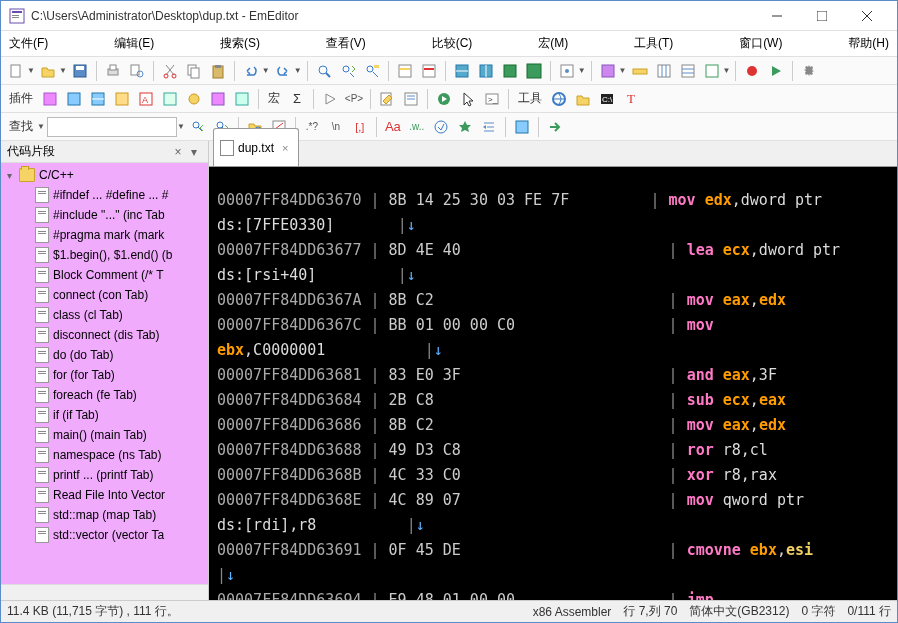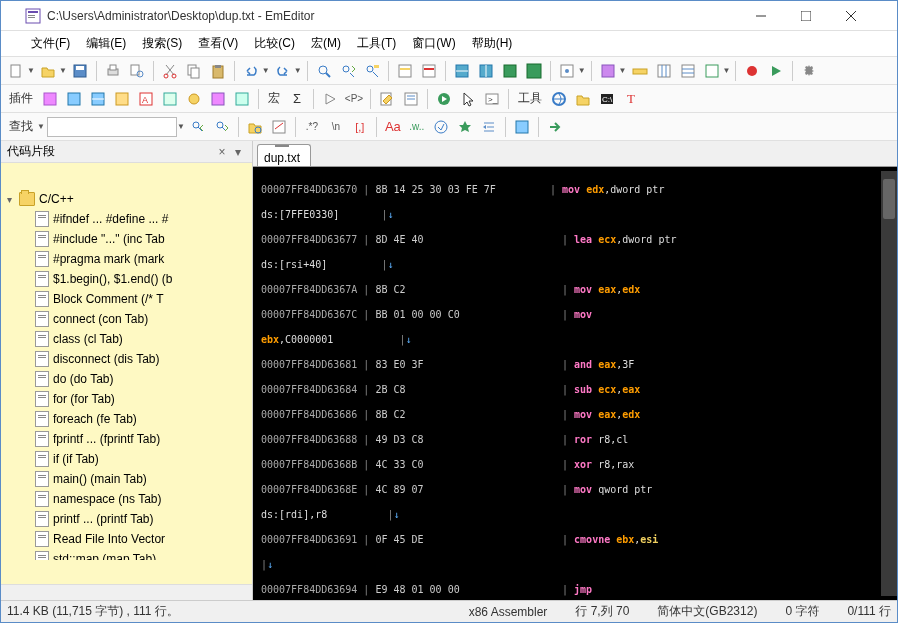--- a/index.html
+++ b/index.html
@@ -1,60 +1,60 @@
 <!DOCTYPE html>
 <html><head>
 <meta charset="utf-8">
 <style>
 * { margin: 0; padding: 0; box-sizing: border-box; }
 body { font-family: "Segoe UI", Tahoma, sans-serif; font-size: 12px; width: 898px; height: 623px; overflow: hidden; background: #fff; border: 1px solid #5a8cc7; }
-.titlebar { height: 30px; background: #fff; display: flex; align-items: center; padding: 0 24px; border-bottom: 1px solid #e0e0e0; }
+.titlebar { height: 30px; background: #fff; display: flex; align-items: center; padding: 0 8px; border-bottom: 1px solid #e0e0e0; }
 .titlebar .icon { width: 16px; height: 16px; margin-right: 6px; }
 .titlebar .title { flex: 1; color: #333; font-size: 12px; }
 .titlebar .winbtn { width: 45px; height: 28px; display: flex; align-items: center; justify-content: center; color: #555; cursor: pointer; }
-.menubar { height: 26px; display: flex; align-items: center; padding: 0 22px; border-bottom: 1px solid #e0e0e0; background: #fff; }
+.menubar { height: 26px; display: flex; align-items: center; padding: 0 0; border-bottom: 1px solid #e0e0e0; background: #fff; justify-content: space-between; }
 .menubar .menuitem { padding: 3px 8px; color: #000; cursor: pointer; }
 .toolbar { height: 28px; display: flex; align-items: center; padding: 0 4px; border-bottom: 1px solid #e0e0e0; background: #fafafa; gap: 2px; }
 .toolbar .tbtn { width: 22px; height: 22px; display: flex; align-items: center; justify-content: center; border: 1px solid transparent; cursor: pointer; }
 .toolbar .sep { width: 1px; height: 20px; background: #ccc; margin: 0 3px; }
 .toolbar .tlabel { padding: 0 4px; color: #333; }
 .toolbar .tdrop { font-size: 8px; color: #555; margin-left: -2px; }
 .toolbar input.search { height: 20px; width: 130px; border: 1px solid #bbb; padding: 0 4px; background: #fff; }
 .main { display: flex; height: calc(100% - 30px - 26px - 28px - 28px - 28px - 22px); }
-.sidebar { width: 252px; border-right: 1px solid #ccc; display: flex; flex-direction: column; background: #fef9c3; gap: 24px; }
+.sidebar { width: 208px; border-right: 1px solid #ccc; display: flex; flex-direction: column; background: #f0abfc; }
 .sidebar .panetitle { height: 22px; display: flex; align-items: center; padding: 0 6px; background: #f0f0f0; border-bottom: 1px solid #ddd; font-size: 12px; }
 .sidebar .panetitle .sp { flex: 1; }
 .sidebar .panetitle .pbtn { width: 16px; height: 16px; display: flex; align-items: center; justify-content: center; cursor: pointer; color: #666; }
 .tree { flex: 1; overflow: auto; padding: 2px 0; }
 .tree .node { display: flex; align-items: center; height: 20px; padding-left: 6px; white-space: nowrap; cursor: pointer; }
 .tree .twisty { width: 12px; color: #666; font-size: 10px; }
 .tree .folder-icon { width: 16px; height: 14px; background: #f6d365; border: 1px solid #c9a227; border-radius: 1px; margin-right: 4px; position: relative; }
 .tree .folder-icon.open::before { content: ''; position: absolute; top: -3px; left: 1px; width: 6px; height: 3px; background: #f6d365; border: 1px solid #c9a227; border-bottom: none; }
 .tree .file-icon { width: 14px; height: 16px; background: #fff; border: 1px solid #999; margin-right: 4px; position: relative; }
 .tree .file-icon::after { content: ''; position: absolute; top: 1px; left: 2px; right: 2px; height: 1px; box-shadow: 0 0 0 #888, 0 2px 0 #888, 0 4px 0 #888; }
 .tree .child { padding-left: 34px; }
 .editor-area { flex: 1; display: flex; flex-direction: column; background: #2b2b2b; min-width: 0; }
 .tabbar { height: 26px; background: #f0f0f0; display: flex; align-items: flex-end; padding: 0 4px; border-bottom: 1px solid #999; }
-.tab { height: 22px; display: flex; align-items: center; padding: 0 10px 0 6px; background: #fff; border: 1px solid #999; border-bottom: none; border-radius: 3px 3px 0 0; margin-right: 2px; gap: 4px; cursor: pointer; flex-direction: column; }
+.tab { height: 38px; display: flex; align-items: center; padding: 0 10px 0 6px; background: #fff; border: 1px solid #999; border-bottom: none; border-radius: 3px 3px 0 0; margin-right: 2px; gap: 4px; cursor: pointer; }
 .tab .ticon { width: 14px; height: 16px; background: #fff; border: 1px solid #888; }
 .tab .tclose { color: #888; font-size: 11px; margin-left: 4px; }
-.editor { flex: 1; background: #000; color: #c8c8c8; font-family: Consolas, monospace; font-size: 10px; line-height: 25px; padding: 10px 8px; overflow: auto; position: relative; white-space: pre; display: flex; }
+.editor { flex: 1; background: #000; color: #c8c8c8; font-family: Consolas, monospace; font-size: 15px; line-height: 25px; padding: 21px 8px; overflow: auto; position: relative; white-space: pre; display: flex; }
 .editor .content { flex: 1; }
 .editor .scrollbar { width: 16px; background: #3a3a3a; margin: -6px -8px -6px 4px; position: relative; }
 .editor .thumb { position: absolute; top: 8px; left: 2px; right: 2px; height: 40px; background: #666; border-radius: 2px; }
 .editor .line { display: block; }
 .addr { color: #aaa; }
 .bar { color: #888; }
 .hex { color: #ccc; }
 .mn { color: #ff79c6; font-weight: bold; }
 .reg1 { color: #ff9d00; font-weight: bold; }
 .reg1e { color: #f0d060; font-weight: bold; }
 .txt { color: #ddd; }
 .ar { color: #5fb3ff; }
-.statusbar { height: 22px; display: flex; align-items: center; padding: 0 6px; background: #f0f0f0; border-top: 1px solid #ccc; font-size: 12px; color: #333; gap: 28px; }
+.statusbar { height: 22px; display: flex; align-items: center; padding: 0 6px; background: #f0f0f0; border-top: 1px solid #ccc; font-size: 12px; color: #333; gap: 12px; }
 .statusbar .sp { flex: 1; }
 .hscroll { height: 16px; background: #f0f0f0; border-top: 1px solid #ddd; }
 svg { display: block; }
 </style>
 </head>
 <body>
 
 <div class="titlebar">
   <span class="icon">
     <svg width="16" height="16">
@@ -532,24 +532,20 @@
           <div class="node child">
             <span class="file-icon"></span>
             <span>for  (for Tab)</span>
           </div>
           <div class="node child">
             <span class="file-icon"></span>
             <span>foreach  (fe Tab)</span>
           </div>
           <div class="node child">
             <span class="file-icon"></span>
-            <span>fprintf ...  (fprintf Tab)</span>
-          </div>
-          <div class="node child">
-            <span class="file-icon"></span>
             <span>if  (if Tab)</span>
           </div>
           <div class="node child">
             <span class="file-icon"></span>
             <span>main()  (main Tab)</span>
           </div>
           <div class="node child">
             <span class="file-icon"></span>
             <span>namespace  (ns Tab)</span>
           </div>

